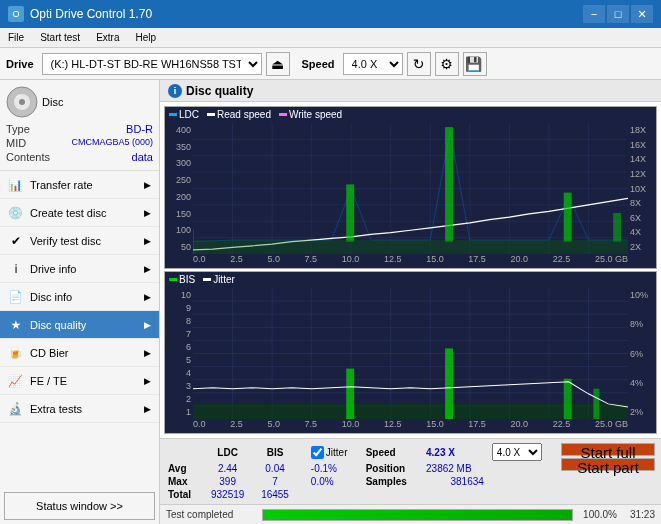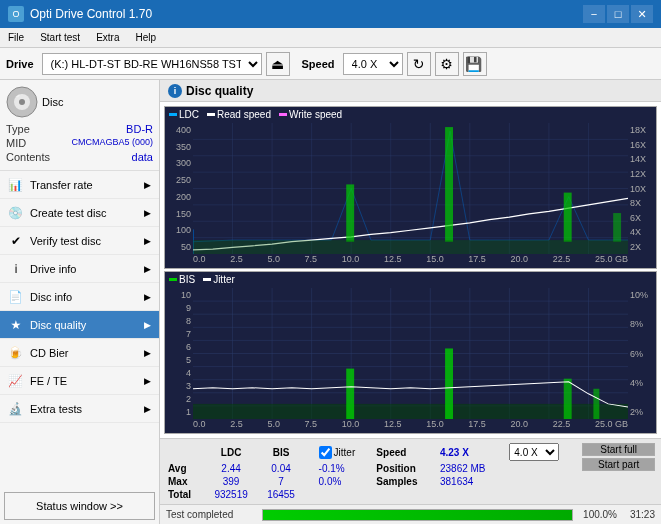--- a/index.html
+++ b/index.html
@@ -61,21 +61,21 @@
     .chart-title { font-weight: bold; font-size: 12px; }
 
     
     .charts-area { flex: 1; display: flex; flex-direction: column; padding: 4px; gap: 2px; }
 
     
     .chart-container { flex: 1; border: 1px solid #aaa; background: #1a2040; position: relative; overflow: hidden; }
     .chart-legend { position: absolute; top: 2px; left: 4px; display: flex; gap: 8px; z-index: 10; font-size: 10px; }
     .legend-item { display: flex; align-items: center; gap: 2px; color: white; }
     .legend-dot { width: 8px; height: 3px; }
-    .start-btn { height: 13px; font-size: 10px; border: 1px solid #aaa; background: #a3a3a3; cursor: pointer; padding: 0 6px; white-space: nowrap; }
+    .start-btn { height: 13px; font-size: 15px; border: 1px solid #aaa; background: #c2410c; cursor: pointer; padding: 0 6px; white-space: nowrap; }
 
     
     .disc-svg { width: 32px; height: 32px; }
   </style>
 </head>
 <body>
 
 <div class="titlebar">
   <div class="titlebar-left">
     <div class="titlebar-icon">O</div>
@@ -409,21 +409,21 @@
           <td style="padding:1px 4px;color:#0000cc;">23862 MB</td>
           <td></td>
         </tr>
         <tr>
           <td style="padding:1px 4px;font-weight:bold;">Max</td>
           <td style="padding:1px 4px;color:#0000cc;text-align:center;">399</td>
           <td style="padding:1px 4px;color:#0000cc;text-align:center;">7</td>
           <td style="padding:1px 4px;"></td>
           <td style="padding:1px 4px;color:#0000cc;">0.0%</td>
           <td style="padding:1px 4px;font-weight:bold;">Samples</td>
-          <td style="padding:1px 4px;color:#0000cc;">381634</td>
+          <td style="padding:1px 4px;color:#0000cc;text-align:right;">381634</td>
           <td></td>
         </tr>
         <tr>
           <td style="padding:1px 4px;font-weight:bold;">Total</td>
           <td style="padding:1px 4px;color:#0000cc;text-align:center;">932519</td>
           <td style="padding:1px 4px;color:#0000cc;text-align:center;">16455</td>
           <td colspan="5"></td>
         </tr>
       </tbody>
         </table>

